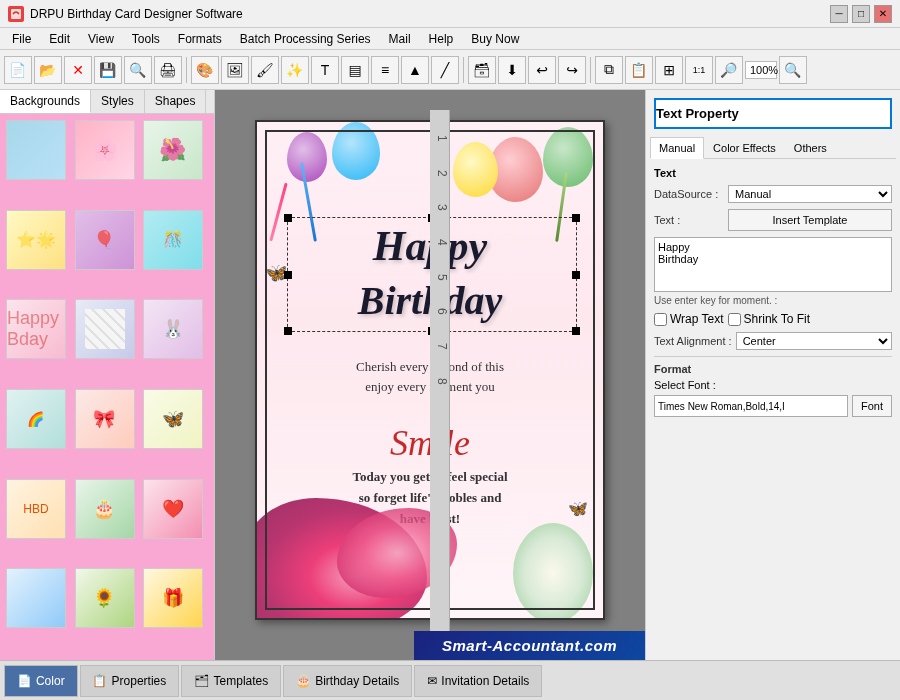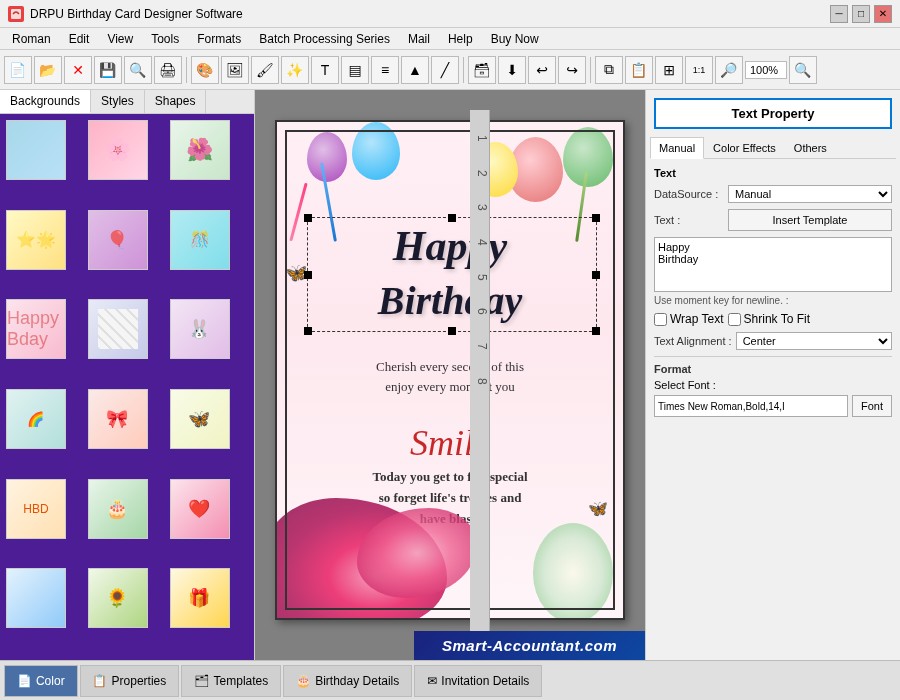--- a/index.html
+++ b/index.html
@@ -13,27 +13,27 @@
     .title-bar-btn { width: 18px; height: 18px; background: #d0d0d0; border: 1px solid #999; cursor: pointer; display: flex; align-items: center; justify-content: center; font-size: 10px; }
 
     
     .menu-bar { background: #f0f0f0; height: 22px; display: flex; align-items: center; padding: 0 4px; border-bottom: 1px solid #ccc; gap: 2px; }
     .menu-item { padding: 2px 8px; cursor: pointer; font-size: 12px; }
 
     
     .toolbar { background: #f0f0f0; height: 40px; display: flex; align-items: center; padding: 2px 4px; border-bottom: 1px solid #ccc; gap: 2px; flex-wrap: nowrap; overflow: hidden; }
     .toolbar-btn { width: 28px; height: 28px; border: 1px solid #bbb; background: #f5f5f5; cursor: pointer; display: flex; align-items: center; justify-content: center; font-size: 14px; }
     .toolbar-separator { width: 1px; height: 26px; background: #bbb; margin: 0 2px; }
-    .zoom-box { border: 1px solid #bbb; background: white; padding: 2px 4px; width: 42px; font-size: 11px; }
+    .zoom-box { border: 1px solid #bbb; background: white; padding: 2px 4px; width: 32px; font-size: 11px; }
 
     
     .main { display: flex; flex: 1; overflow: hidden; }
 
     
-    .left-panel { width: 255px; background: #4c1d95; border-right: 1px solid #ccc; display: flex; flex-direction: column; }
+    .left-panel { width: 215px; background: #f9a8d4; border-right: 1px solid #ccc; display: flex; flex-direction: column; }
     .left-tabs { display: flex; border-bottom: 1px solid #ccc; background: #e8e8e8; }
     .left-tab { padding: 4px 10px; cursor: pointer; font-size: 12px; border-right: 1px solid #ccc; }
     .left-tab.active { background: white; border-bottom: 1px solid white; }
     .thumbnails { display: grid; grid-template-columns: repeat(3, 1fr); gap: 4px; padding: 6px; overflow-y: auto; flex: 1; }
     .thumbnail { width: 60px; height: 60px; border: 1px solid #ccc; background: white; overflow: hidden; cursor: pointer; display: flex; align-items: center; justify-content: center; }
     .thumb-bg-1 { background: linear-gradient(135deg, #a8d8ea, #b8e0f7); }
     .thumb-bg-2 { background: linear-gradient(135deg, #ffb3c6, #ffd6e7); }
     .thumb-bg-3 { background: linear-gradient(135deg, #e8f5e9, #c8e6c9); }
     .thumb-bg-4 { background: linear-gradient(135deg, #fff9c4, #ffe082); }
     .thumb-bg-5 { background: linear-gradient(135deg, #e1bee7, #ce93d8); }
@@ -86,21 +86,21 @@
     .roses { position: absolute; bottom: -10px; left: -10px; width: 180px; height: 130px; background: radial-gradient(ellipse at 60% 60%, #f48fb1 0%, #e91e63 30%, #ad1457 60%, #880e4f 100%); border-radius: 50% 80% 50% 20%; opacity: 0.85; }
     .roses2 { position: absolute; bottom: 20px; left: 80px; width: 120px; height: 90px; background: radial-gradient(ellipse at 50% 50%, #f8bbd0 0%, #f06292 40%, #c2185b 100%); border-radius: 60% 40% 60% 40%; opacity: 0.8; }
     .roses3 { position: absolute; bottom: -5px; right: 10px; width: 80px; height: 100px; background: radial-gradient(ellipse at 50% 50%, #f9fbe7 0%, #c8e6c9 50%, #66bb6a 100%); border-radius: 50%; opacity: 0.7; }
 
     .card-border-inner { position: absolute; top: 8px; left: 8px; right: 8px; bottom: 8px; border: 2px solid #333; pointer-events: none; }
     .card-butterfly { position: absolute; top: 140px; left: 8px; font-size: 18px; color: #f9a825; }
     .card-butterfly2 { position: absolute; bottom: 100px; right: 15px; font-size: 16px; color: #f9a825; }
 
     
     .right-panel { width: 255px; background: #f0f0f0; border-left: 1px solid #ccc; display: flex; flex-direction: column; overflow-y: auto; }
-    .right-panel-title { background: white; border: 2px solid #0078d7; padding: 6px 20px; margin: 8px; text-align: center; font-size: 13px; font-weight: bold; color: #000; }
+    .right-panel-title { background: white; border: 2px solid #0078d7; padding: 6px 0; margin: 8px; font-size: 13px; font-weight: bold; color: #000; }
     .right-tabs { display: flex; margin: 0 4px; border-bottom: 1px solid #ccc; }
     .right-tab { padding: 4px 8px; cursor: pointer; font-size: 11px; border: 1px solid transparent; border-bottom: none; }
     .right-tab.active { background: white; border-color: #ccc; border-bottom: 1px solid white; margin-bottom: -1px; }
 
     .property-section { padding: 8px; }
     .prop-row { display: flex; align-items: center; margin-bottom: 6px; gap: 4px; }
     .prop-label { font-size: 11px; color: #333; min-width: 70px; }
     .prop-select { flex: 1; height: 18px; border: 1px solid #aaa; background: white; font-size: 11px; padding: 1px 2px; }
     .prop-btn { height: 22px; padding: 0 8px; border: 1px solid #aaa; background: #f5f5f5; cursor: pointer; font-size: 11px; white-space: nowrap; }
 
@@ -144,21 +144,21 @@
     <span>DRPU Birthday Card Designer Software</span>
   </div>
   <div class="title-bar-controls">
     <div class="title-bar-btn">─</div>
     <div class="title-bar-btn">□</div>
     <div class="title-bar-btn" style="background:#e57373">✕</div>
   </div>
 </div>
 
 <div class="menu-bar">
-  <span class="menu-item">Roman</span>
+  <span class="menu-item">File</span>
   <span class="menu-item">Edit</span>
   <span class="menu-item">View</span>
   <span class="menu-item">Tools</span>
   <span class="menu-item">Formats</span>
   <span class="menu-item">Batch Processing Series</span>
   <span class="menu-item">Mail</span>
   <span class="menu-item">Help</span>
   <span class="menu-item">Buy Now</span>
 </div>
 
@@ -344,21 +344,21 @@
       </div>
 
       <div class="prop-row">
         <span class="prop-label">Text :</span>
         <button class="prop-btn" style="flex:1;">Insert Template</button>
       </div>
 
       <textarea class="text-area-prop" style="">Happy
 Birthday</textarea>
 
-      <div class="hint-text">Use moment key for newline. :</div>
+      <div class="hint-text">Use enter key for moment. :</div>
 
       <div class="checkbox-row">
         <label class="checkbox-item">
           <input type="checkbox" style="">
           <span>Wrap Text</span>
         </label>
         <label class="checkbox-item">
           <input type="checkbox" style="">
           <span>Shrink To Fit</span>
         </label>

